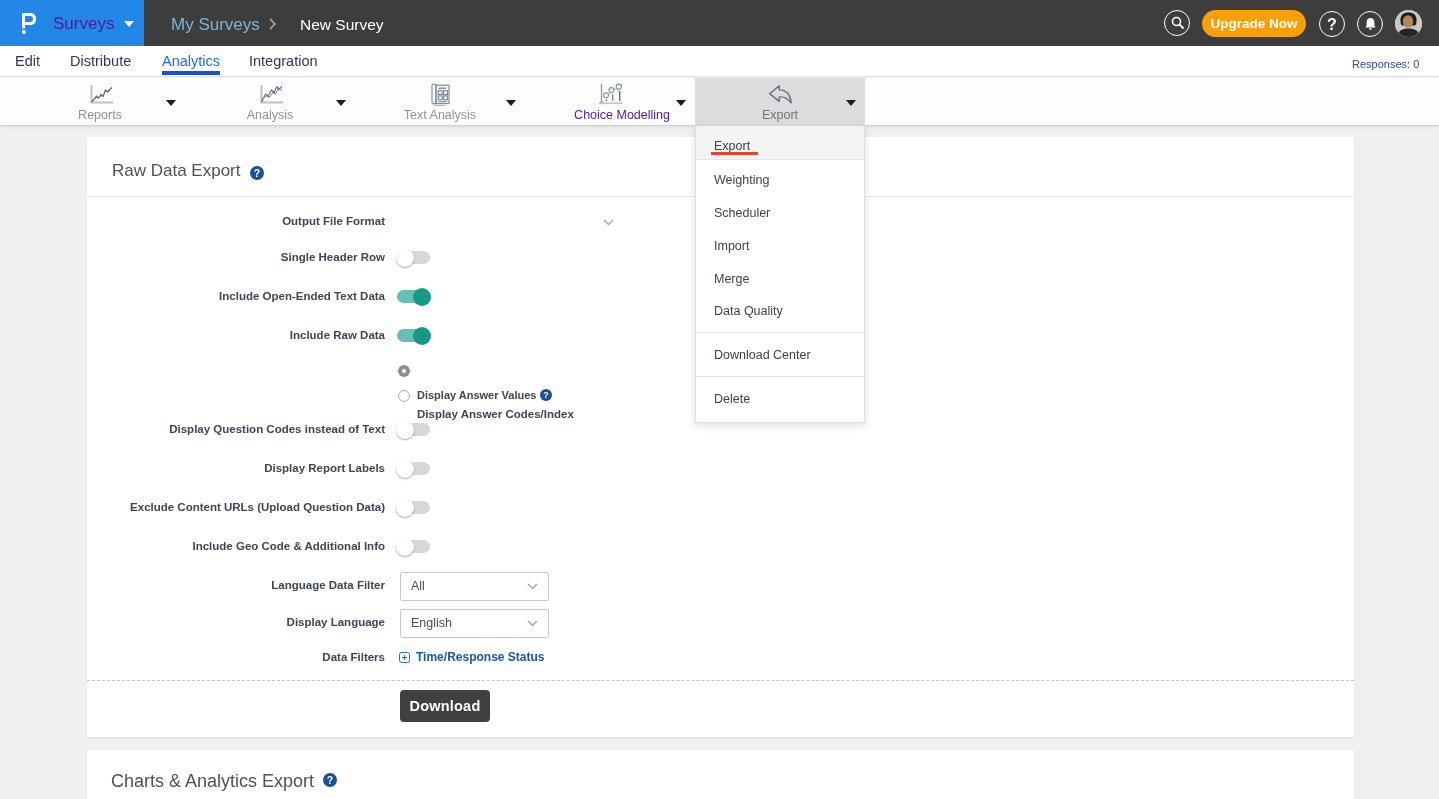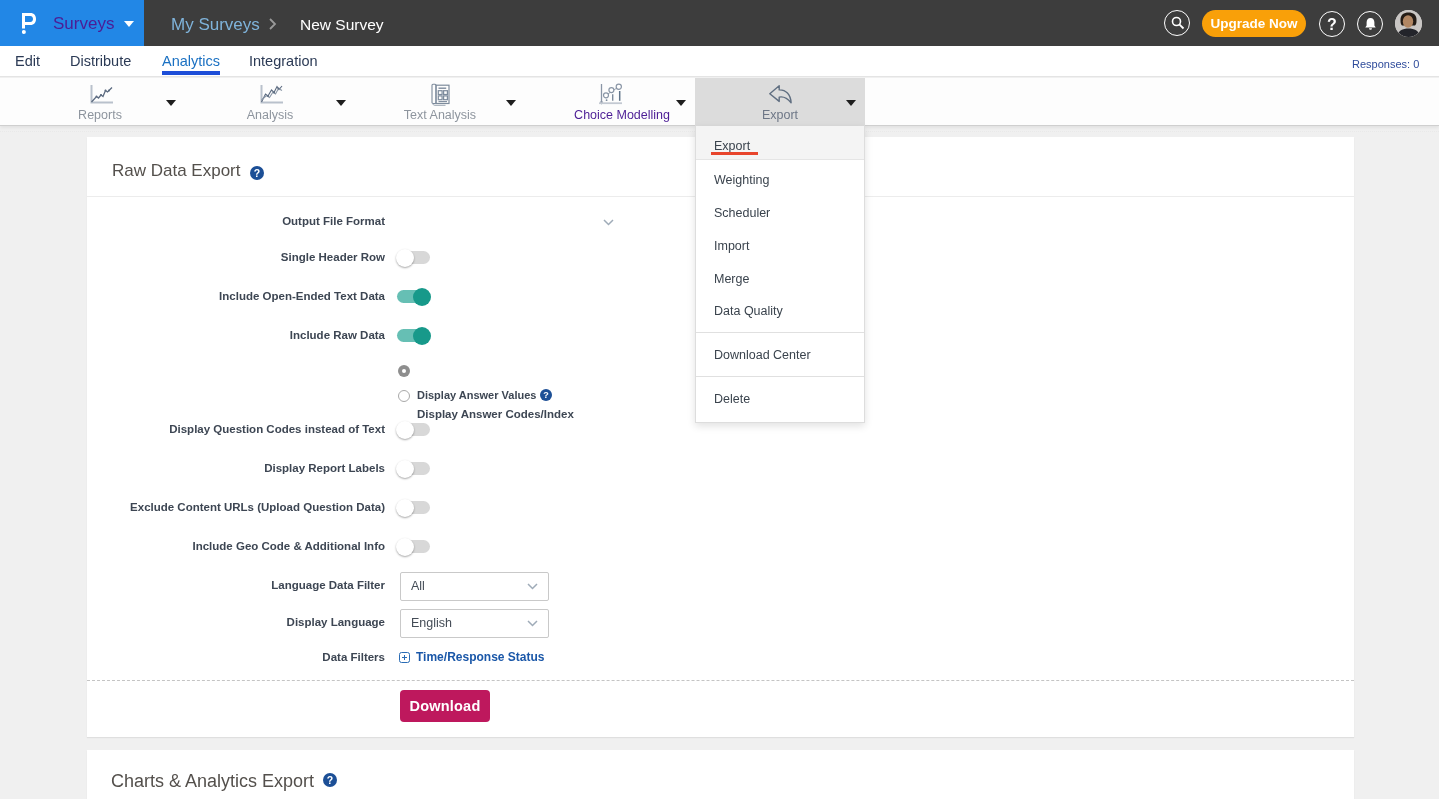--- a/index.html
+++ b/index.html
@@ -188,21 +188,21 @@
 
 <div class="abs lbl" style="left:87px;top:651px;width:298px;">Data Filters</div>
 <svg class="abs" style="left:399px;top:652px;" width="11" height="11" viewBox="0 0 11 11">
       <rect x="0.5" y="0.5" width="10" height="10" rx="2" fill="none" stroke="#2a6cb5"></rect>
       <line x1="5.5" y1="3" x2="5.5" y2="8" stroke="#2a6cb5"></line>
       <line x1="3" y1="5.5" x2="8" y2="5.5" stroke="#2a6cb5"></line>
     </svg>
 <div class="abs" style="left:416px;top:650px;font-size:12px;font-weight:bold;color:#1a57a8;">Time/Response Status</div>
 
 <div class="abs" style="left:87px;top:680px;width:1267px;border-top:1px dashed #c4c4c4;"></div>
-<div class="abs" style="left:400px;top:690px;width:90px;height:32px;background:#be185d;border-radius:4px;color:#fff;font-size:14.5px;font-weight:bold;text-align:center;line-height:32px;letter-spacing:0.2px;">Download</div>
+<div class="abs" style="left:400px;top:690px;width:90px;height:32px;background:#404040;border-radius:4px;color:#fff;font-size:14.5px;font-weight:bold;text-align:center;line-height:32px;letter-spacing:0.2px;">Download</div>
 
 <div class="abs" style="left:87px;top:750px;width:1267px;height:49px;background:#fff;box-shadow:0 1px 1px rgba(0,0,0,0.07);"></div>
 <div class="abs" style="left:111px;top:771px;font-size:18px;color:#54504c;">Charts &amp; Analytics Export</div>
 <svg class="abs" style="left:323px;top:773px;" width="14" height="14" viewBox="0 0 14 14">
       <circle cx="7" cy="7" r="7" fill="#1c4f96"></circle>
       <text x="7" y="10.8" text-anchor="middle" font-size="10.5" font-weight="bold" fill="#fff">?</text>
     </svg>
 
 <div class="abs" style="left:695px;top:126px;width:170px;height:297px;background:#fff;border:1px solid #ddd;border-top:none;box-shadow:0 3px 8px rgba(0,0,0,0.12);"></div>
 <div class="abs" style="left:696px;top:126px;width:168px;height:34px;background:#f4f4f4;border-bottom:1px solid #e5e5e5;"></div>

